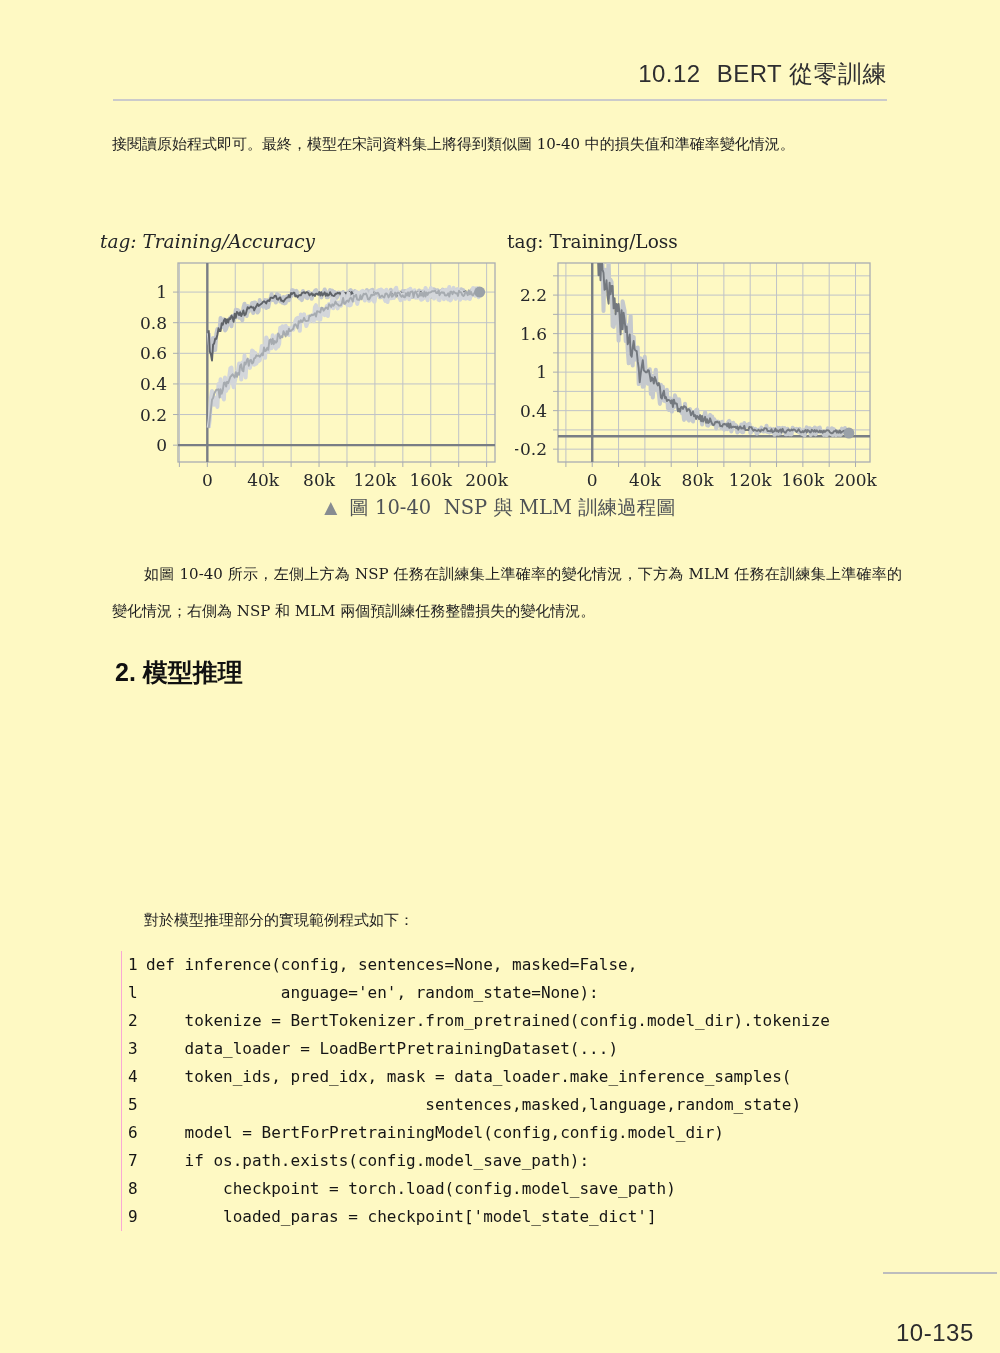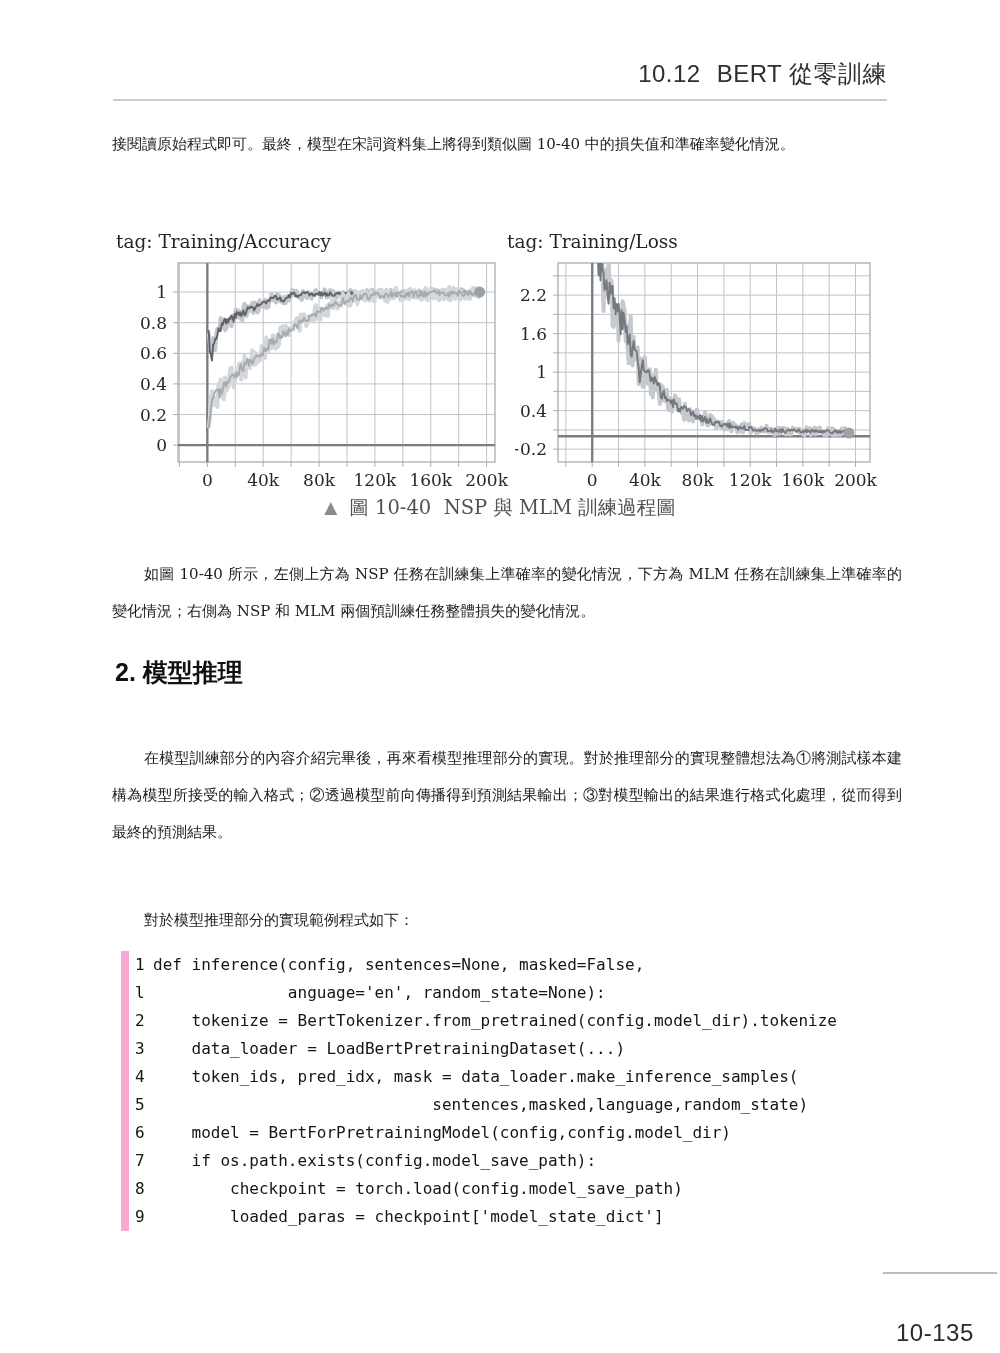--- a/index.html
+++ b/index.html
@@ -1,20 +1,20 @@
 <!DOCTYPE html>
 <html lang="zh-Hant"><head>
 <meta charset="utf-8">
 <style>
   html,body{margin:0;padding:0;background:#e9e9e9;}
   .page{
     position:relative;
     width:1000px;height:1353px;
     margin:0 auto;
-    background:#ffffff;
+    background:#fef9c3;
     font-family:"DejaVu Serif","Liberation Serif",serif;
     color:#1d1d1f;
     overflow:hidden;
   }
   
   .running-header{
     position:absolute;left:113px;top:58px;width:774px;
     text-align:right;
     font-family:"Liberation Sans","DejaVu Sans",sans-serif;
     font-size:24px;color:#2e2e30;letter-spacing:.5px;
@@ -39,35 +39,35 @@
   .section-heading{
     position:absolute;left:115px;top:656px;margin:0;
     font-family:"Liberation Sans","DejaVu Sans",sans-serif;
     font-weight:bold;font-size:25px;color:#111;
   }
   
   .chart-title{
     position:absolute;top:231px;
     font-size:18.5px;color:#232528;
   }
-  .t-left{left:116px;}
+  .t-left{left:100px;font-style:italic;}
   .t-right{left:507px;}
   .chart-svg{position:absolute;top:256px;}
   #chart-acc{left:140px;}
   #chart-loss{left:515px;}
   .tick{font-family:"DejaVu Serif","Liberation Serif",serif;font-size:17px;fill:#26282b;}
   .figure-caption{
     position:absolute;left:113px;top:494px;width:774px;
     text-align:center;font-size:19.5px;color:#4e5256;white-space:pre;
   }
   .caption-marker{color:#878c91;font-size:17px;margin-right:12px;vertical-align:1px;}
   
   .code-block{
     position:absolute;left:121px;top:951px;width:779px;
-    border-left:8px solid #f9a8d4;
+    border-left:1px solid #f9a8d4;
     font-family:"DejaVu Sans Mono","Liberation Mono",monospace;
     font-size:16px;color:#151515;
   }
   .code-line{height:28px;line-height:28px;white-space:pre;}
   .code-line .ln{display:inline-block;width:17px;margin-left:6px;}
   .code-line .ct{margin-left:1px;}
   
   .footer-rule{
     position:absolute;left:883px;top:1272px;width:114px;height:2px;background:#bdbdbd;
   }
@@ -223,21 +223,20 @@
       <text x="32" y="83.61290322580646" text-anchor="end" class="tick">1.6</text>
       <text x="32" y="45.096774193548384" text-anchor="end" class="tick">2.2</text>
     </svg>
 
   <div class="figure-caption"><span class="caption-marker">▲</span><span class="caption-text">圖 10-40  NSP 與 MLM 訓練過程圖</span></div>
 
   <p class="body-text p2 indent">如圖 10-40 所示，左側上方為 NSP 任務在訓練集上準確率的變化情況，下方為 MLM 任務在訓練集上準確率的變化情況；右側為 NSP 和 MLM 兩個預訓練任務整體損失的變化情況。</p>
 
   <h2 class="section-heading">2. 模型推理</h2>
 
-  <p class="body-text p3 indent">在模型訓練部分的內容介紹完畢後，再來看模型推理部分的實現。對於推理部分的實現整體想法為①將測試樣本建構為模型所接受的輸入格式；②透過模型前向傳播得到預測結果輸出；③對模型輸出的結果進行格式化處理，從而得到最終的預測結果。</p>
 
   <p class="body-text p4 indent">對於模型推理部分的實現範例程式如下：</p>
 
   <div class="code-block" id="code-block">
       <div class="code-line"><span class="ln">1</span><span class="ct">def inference(config, sentences=None, masked=False,</span></div>
       <div class="code-line"><span class="ln">l</span><span class="ct">              anguage='en', random_state=None):</span></div>
       <div class="code-line"><span class="ln">2</span><span class="ct">    tokenize = BertTokenizer.from_pretrained(config.model_dir).tokenize</span></div>
       <div class="code-line"><span class="ln">3</span><span class="ct">    data_loader = LoadBertPretrainingDataset(...)</span></div>
       <div class="code-line"><span class="ln">4</span><span class="ct">    token_ids, pred_idx, mask = data_loader.make_inference_samples(</span></div>
       <div class="code-line"><span class="ln">5</span><span class="ct">                             sentences,masked,language,random_state)</span></div>

